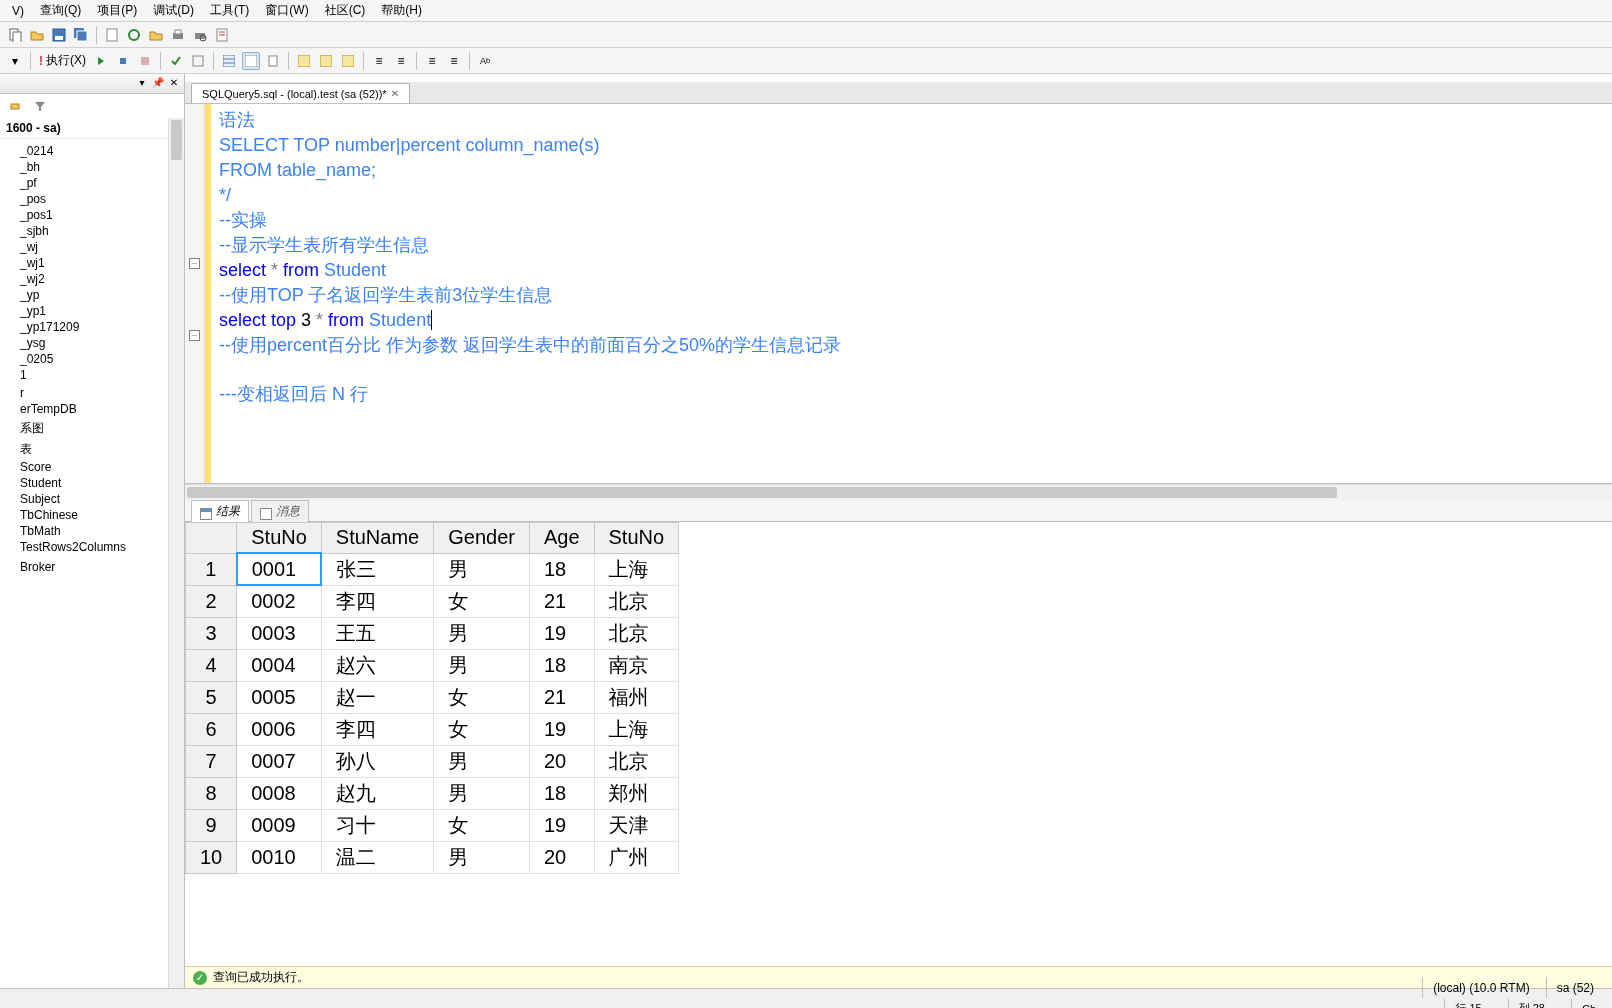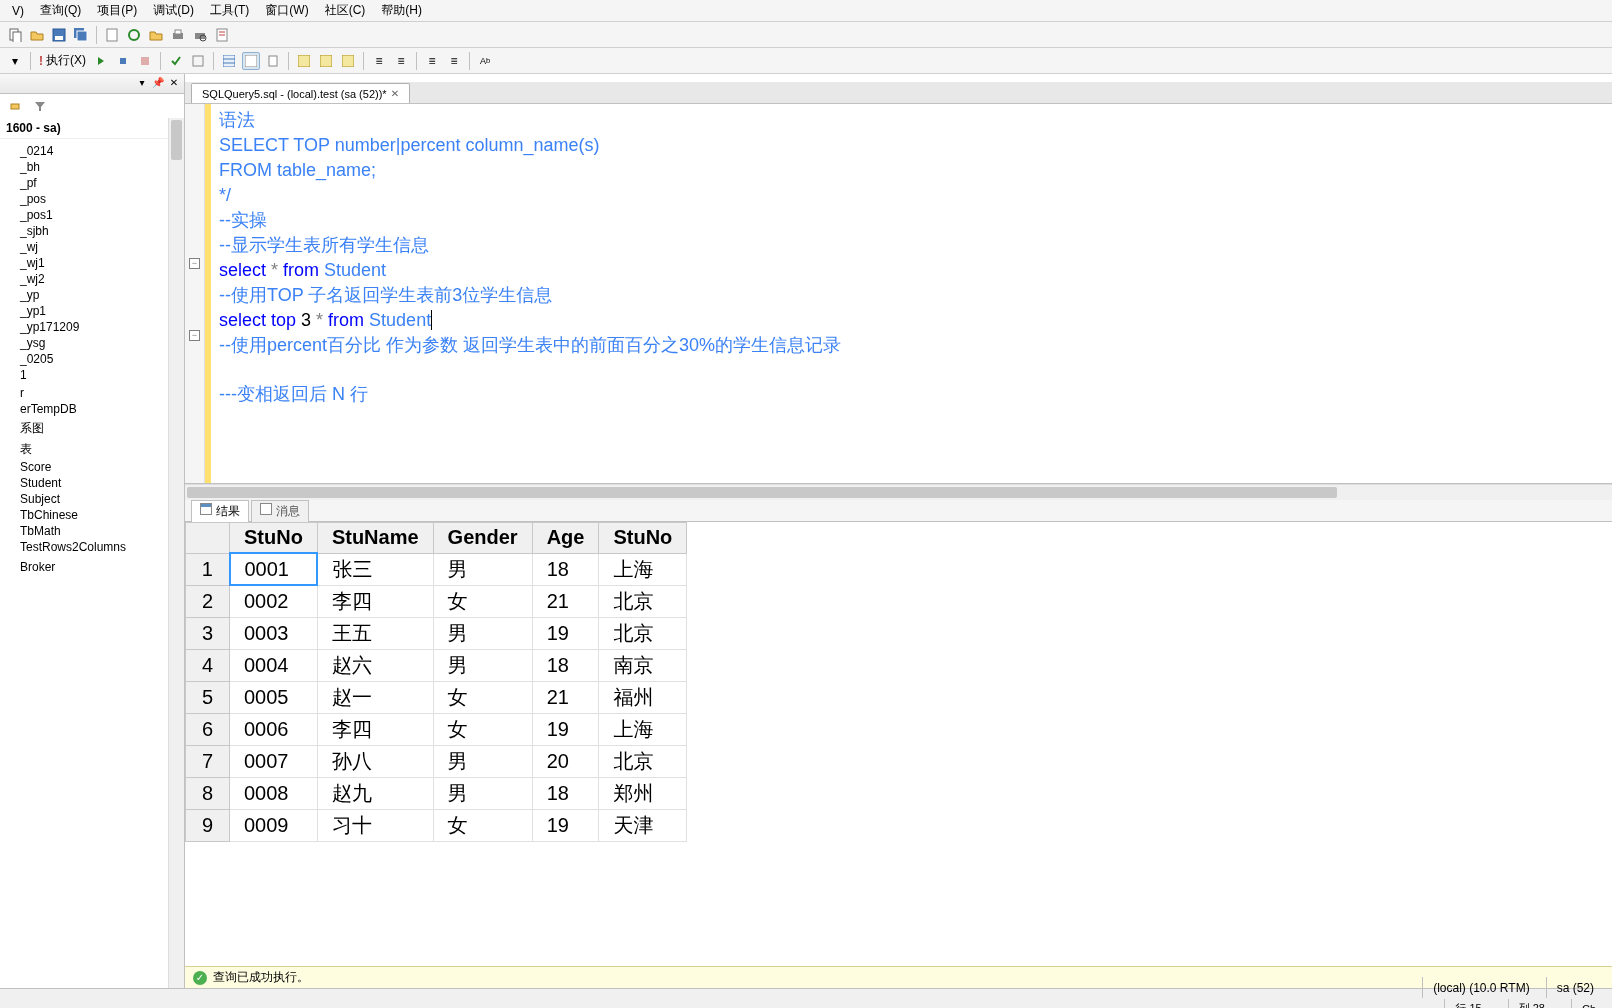--- a/index.html
+++ b/index.html
@@ -43,30 +43,30 @@
 .code { flex:1; padding:4px 8px; font-family:Consolas,"Courier New",monospace; font-size:18px; line-height:24px; white-space:pre; overflow:hidden;}
 .kw { color:#0000ff;margin-top:12px; }
 .cm { color:#3b82f6; }
 .gray { color:#808080; }
 .foldbox { position:absolute; left:4px; width:11px; height:11px; border:1px solid #808080; background:#fff; font-size:9px; line-height:9px; text-align:center; color:#808080;}
 .hscroll { height:16px; background:#f0f0f0; border-top:1px solid #ddd; position:relative;}
 .hthumb { position:absolute; left:2px; top:2px; bottom:2px; width:1150px; background:#c8c8c8; border-radius:2px;}
 
 
 .res-tabs { height:22px; background:#f5f5f5; border-bottom:1px solid #c0c0c0; display:flex; align-items:center; padding-left:6px; gap:2px;}
-.res-tab { padding:2px 8px; background:#fff; border:1px solid #c0c0c0; border-bottom:none; font-size:12px; display:flex; align-items:flex-start; gap:4px; cursor:pointer;}
+.res-tab { padding:2px 8px; background:#fff; border:1px solid #c0c0c0; border-bottom:none; font-size:12px; display:flex; align-items:flex-end; gap:4px; cursor:pointer;font-style:italic;}
 .res-tab.inactive { background:#f0f0f0; color:#555;}
 .grid-icon { width:12px; height:12px; display:inline-block; background:
   linear-gradient(#6090c0,#6090c0) 0 0/12px 3px no-repeat,
   linear-gradient(#fff,#fff) 0 3px/12px 9px no-repeat; border:1px solid #888;}
 .msg-icon { width:12px; height:12px; border:1px solid #888; background:#fff; position:relative; display:inline-block;}
 
 .grid { flex:1; overflow:auto; background:#fff; }
 .grid table { border-collapse:collapse; font-size:20px; }
-.grid th { background:#f0f0f0; border:1px solid #c8c8c8; padding:3px 14px; font-weight:bold; text-align:left; color:#000;}
+.grid th { background:#f0f0f0; border:1px solid #c8c8c8; padding:3px 14px; font-weight:normal; text-align:left; color:#000;}
 .grid td { border:1px solid #e0e0e0; padding:2px 14px; }
 .grid .rownum { background:#f0f0f0; border:1px solid #c8c8c8; text-align:center; width:44px; color:#000;}
 .grid .sel { border:2px solid #3399ff; background:#fff;}
 
 
 .status-yellow { height:22px; background:#fffde0; border-top:1px solid #d8d090; display:flex; align-items:center; padding:0 8px; gap:6px;}
 .ok-circle { width:14px; height:14px; border-radius:50%; background:#4caf50; display:inline-flex; align-items:center; justify-content:center; color:#fff; font-size:10px;}
 .status-bottom { height:20px; background:#f0f0f0; border-top:1px solid #c0c0c0; display:flex; align-items:center; justify-content:flex-end; padding:0 6px; gap:16px; font-size:11px;}
 .status-cell { padding:0 10px; border-left:1px solid #c0c0c0; height:100%; display:flex; align-items:center;margin-top:20px;}
 
@@ -295,21 +295,21 @@
       <div class="yellowbar"></div>
       <div class="code"><span class="cm">语法</span>
 <span class="cm">SELECT TOP number|percent column_name(s)</span>
 <span class="cm">FROM table_name;</span>
 <span class="cm">*/</span>
 <span class="cm">--实操</span>
 <span class="cm">--显示学生表所有学生信息</span>
 <span class="kw">select</span><span class="gray"> * </span><span class="kw">from</span><span class="cm"> Student</span>
 <span class="cm">--使用TOP 子名返回学生表前3位学生信息</span>
 <span class="kw">select</span><span class="kw"> top </span><span>3</span><span class="gray"> * </span><span class="kw">from</span><span class="cm"> Student</span><span style="border-left:1px solid #000;"></span>
-<span class="cm">--使用percent百分比 作为参数 返回学生表中的前面百分之</span><span class="cm">30%</span><span class="cm">的学生信息记录</span>
+<span class="cm">--使用percent百分比 作为参数 返回学生表中的前面百分之</span><span class="cm">50%</span><span class="cm">的学生信息记录</span>
 
 <span class="cm">---变相返回后 N 行</span></div>
     </div>
     <div class="hscroll">
         <div class="hthumb"></div>
       </div>
 
     <div class="res-tabs">
       <div class="res-tab">
           <span class="grid-icon"></span>
@@ -396,20 +396,28 @@
               <td>郑州</td>
             </tr>
             <tr>
               <td class="rownum">9</td>
               <td>0009</td>
               <td>习十</td>
               <td>女</td>
               <td>19</td>
               <td>天津</td>
             </tr>
+            <tr>
+              <td class="rownum">10</td>
+              <td>0010</td>
+              <td>温二</td>
+              <td>男</td>
+              <td>20</td>
+              <td>广州</td>
+            </tr>
           </tbody>
         </table>
     </div>
 
     <div class="status-yellow">
       <span class="ok-circle">✓</span>
       <span>查询已成功执行。</span>
       <span style="flex:1"></span>
       <span class="status-cell">(local) (10.0 RTM)</span>
       <span class="status-cell">sa (52)</span>

